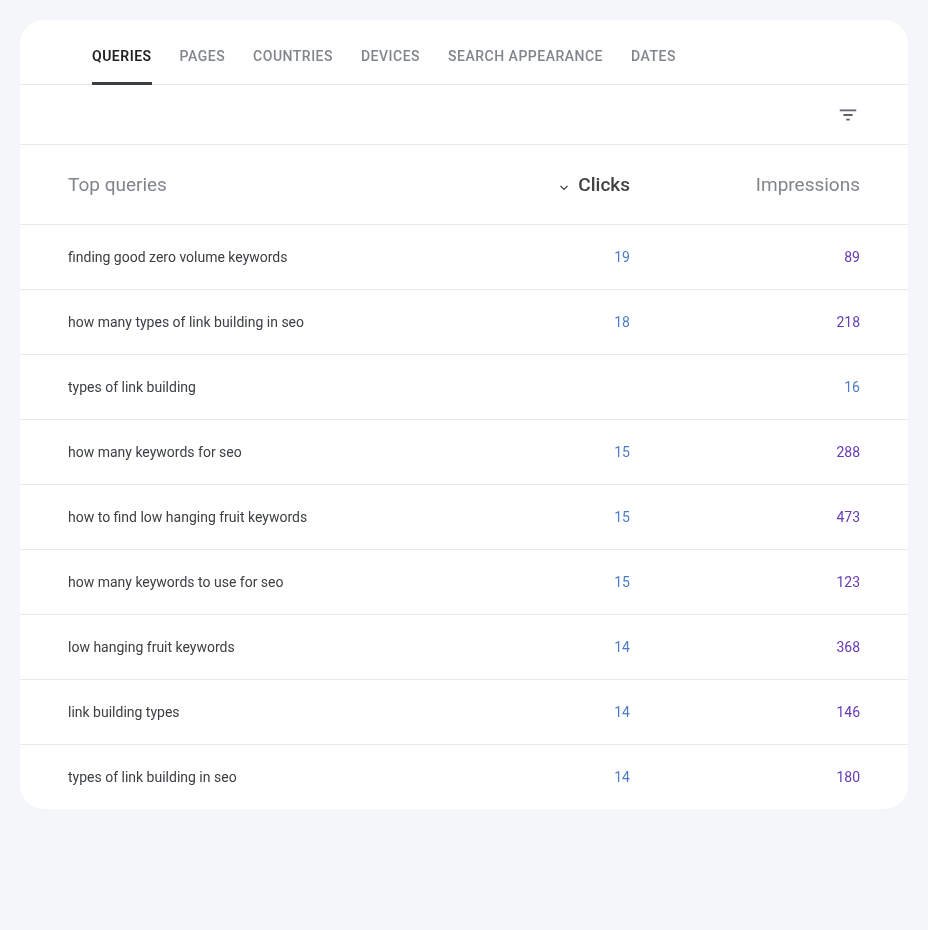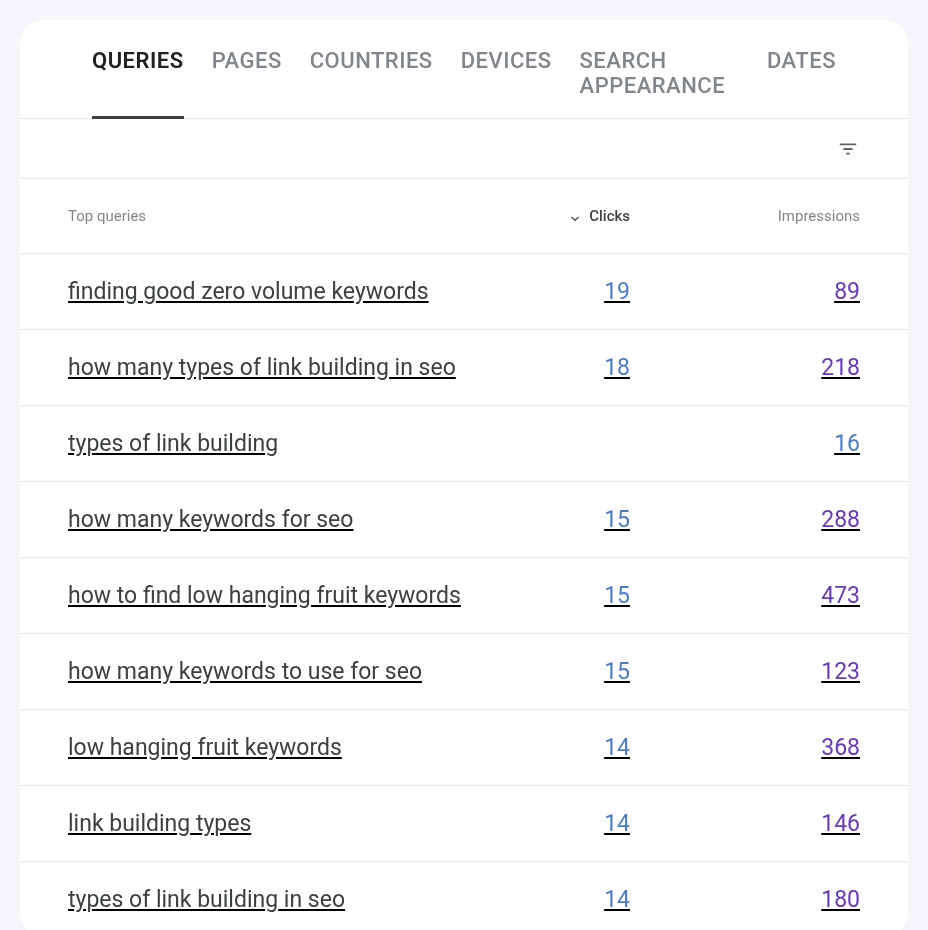--- a/index.html
+++ b/index.html
@@ -18,21 +18,21 @@
       border-radius: 24px;
       overflow: hidden;
     }
     .tabs {
       display: flex;
       gap: 28px;
       padding: 20px 72px 0 72px;
       border-bottom: 1px solid #e8eaed;
     }
     .tab {
-      font-size: 22px;
+      font-size: 14px;
       font-weight: 500;
       letter-spacing: 0.5px;
       color: #80868b;
       padding: 8px 0 20px 0;
       cursor: pointer;
       position: relative;
     }
     .tab.active {
       color: #202124;
       font-weight: 600;
@@ -64,21 +64,21 @@
     }
     .filter-icon svg {
       fill: #5f6368;
     }
     .table-header {
       display: flex;
       align-items: center;
       padding: 28px 48px;
       border-bottom: 1px solid #e8eaed;
       color: #80868b;
-      font-size: 15px;
+      font-size: 19px;
     }
     .col-query {
       flex: 1;
     }
     .col-clicks {
       width: 140px;
       text-align: right;
       display: flex;
       align-items: center;
       justify-content: flex-end;
@@ -97,22 +97,21 @@
     }
     .sorted {
       color: #404040;
       font-weight: 500;
     }
     .table-row {
       display: flex;
       align-items: flex-start;
       padding: 24px 48px;
       border-bottom: 1px solid #e8eaed;
-      font-size: 23px;
-      text-decoration: underline;
+      font-size: 14px;
     }
     .table-row:last-child {
       border-bottom: none;
     }
     .cell-query {
       flex: 1;
       color: #3c4043;
     }
     .cell-clicks {
       width: 140px;

